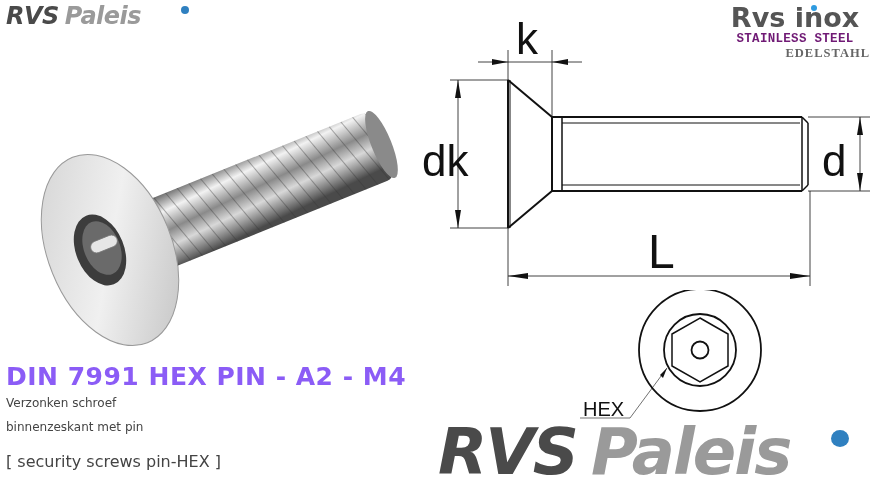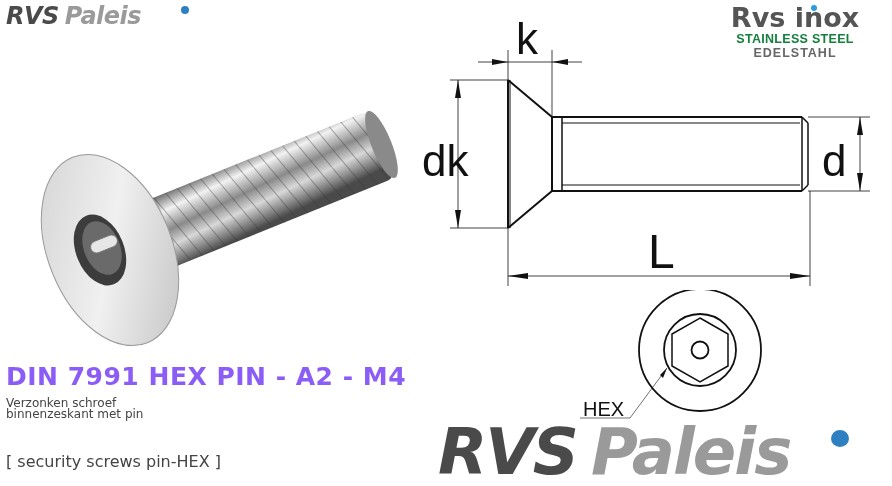--- a/index.html
+++ b/index.html
@@ -5,22 +5,22 @@
   html, body { margin:0; padding:0; }
   body { width:892px; height:486px; background:#ffffff; position:relative; overflow:hidden; font-family:"DejaVu Sans", sans-serif; }
   .abs { position:absolute; }
   .logo-small { left:6px; top:2px; font-family:"DejaVu Sans", sans-serif; font-weight:bold; font-style:italic; font-size:24px; letter-spacing:-0.5px; white-space:nowrap; }
   .logo-small .rvs { color:#4a4a4a; }
   .logo-small .paleis { color:#9a9a9a; margin-left:6px; }
   .logo-small .dot { position:absolute; width:8px; height:8px; border-radius:50%; background:#2f80c0; left:175px; top:4px; }
   .inox { right:22px; top:4px; text-align:center; width:150px; }
   .inox .t1 { font-family:"DejaVu Sans", sans-serif; font-weight:bold; font-size:27px; color:#555; letter-spacing:0px; line-height:28px; position:relative; }
   .inox .t1 .idot { position:absolute; width:6px; height:6px; border-radius:50%; background:#2f9be0; left:91px; top:1px; }
-  .inox .t2 { font-family:Liberation Sans, sans-serif; font-weight:bold; font-size:12.5px; color:#15803d; line-height:14px; letter-spacing:0.3px; }
-  .inox .t3 { font-family:Liberation Sans, sans-serif; font-weight:bold; font-size:12.5px; color:#666; line-height:14px; letter-spacing:1px; }
+  .inox .t2 { font-family:Liberation Mono, monospace; font-weight:bold; font-size:12.5px; color:#701a75; line-height:14px; letter-spacing:0.3px; }
+  .inox .t3 { font-family:Liberation Serif, serif; font-weight:bold; font-size:12.5px; color:#666; line-height:14px; letter-spacing:1px;text-align:right; }
   .title { left:6px; top:362px; font-family:"DejaVu Sans", sans-serif; font-weight:bold; font-size:25px; color:#8b5cf6; letter-spacing:0.5px; white-space:nowrap; }
   .sub { left:6px; font-family:"DejaVu Sans", sans-serif; font-size:12px; color:#444; white-space:nowrap; }
   .big-logo { left:438px; top:418px; font-family:"DejaVu Sans", sans-serif; font-weight:bold; font-style:italic; font-size:64px; letter-spacing:-2px; white-space:nowrap; line-height:68px; }
   .big-logo .rvs { color:#4a4a4a; }
   .big-logo .paleis { color:#9a9a9a; margin-left:14px; }
   .big-logo .bdot { position:absolute; width:18px; height:17px; border-radius:50%; background:#2f80c0; left:393px; top:12px; }
   svg text { font-family:"Liberation Sans", sans-serif; }
 </style>
 </head>
 <body>
@@ -129,19 +129,19 @@
     <circle cx="130" cy="60" r="8.5" stroke-width="1.8"></circle>
     <line x1="97" y1="78" x2="60" y2="128" stroke-width="0.6"></line>
     <line x1="10" y1="128" x2="60" y2="128" stroke-width="0.6"></line>
     <polygon points="97,78 90,85 93,88" fill="#111" stroke="none"></polygon>
   </g>
   <text x="13" y="126" font-size="20" fill="#111">HEX</text>
 </svg>
 
 <div class="abs title">DIN 7991 HEX PIN - A2 - M4</div>
 <div class="abs sub" style="top:396px;">Verzonken schroef</div>
-<div class="abs sub" style="top:407px;">binnenzeskant met pin</div>
+<div class="abs sub" style="top:420px;">binnenzeskant met pin</div>
 <div class="abs sub" style="top:452px;font-size:16px;">[ security screws pin-HEX ]</div>
 
 <div class="abs big-logo">
   <span class="rvs">RVS</span><span class="paleis">Paleis</span>
   <span class="bdot"></span>
 </div>
 
 </body></html>

